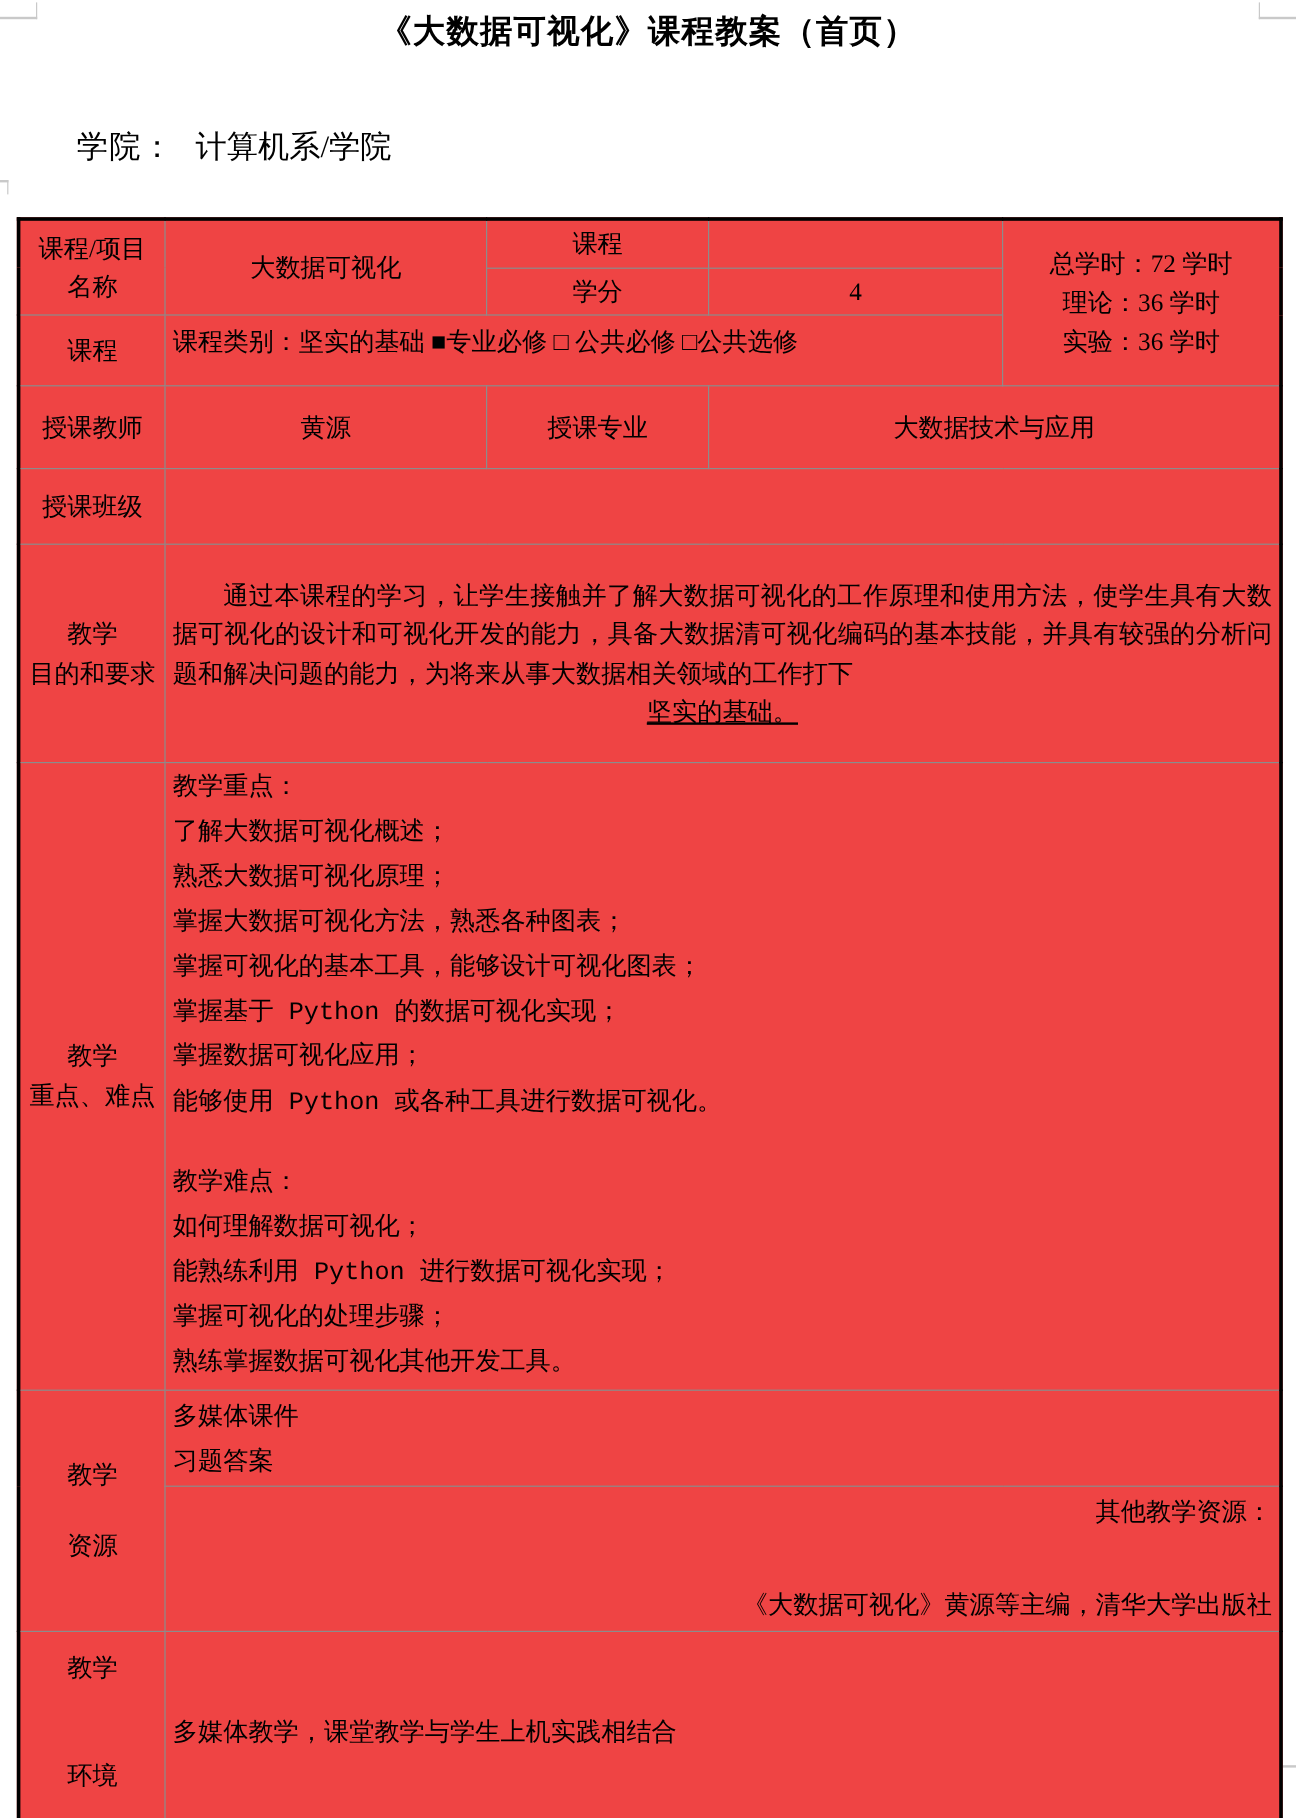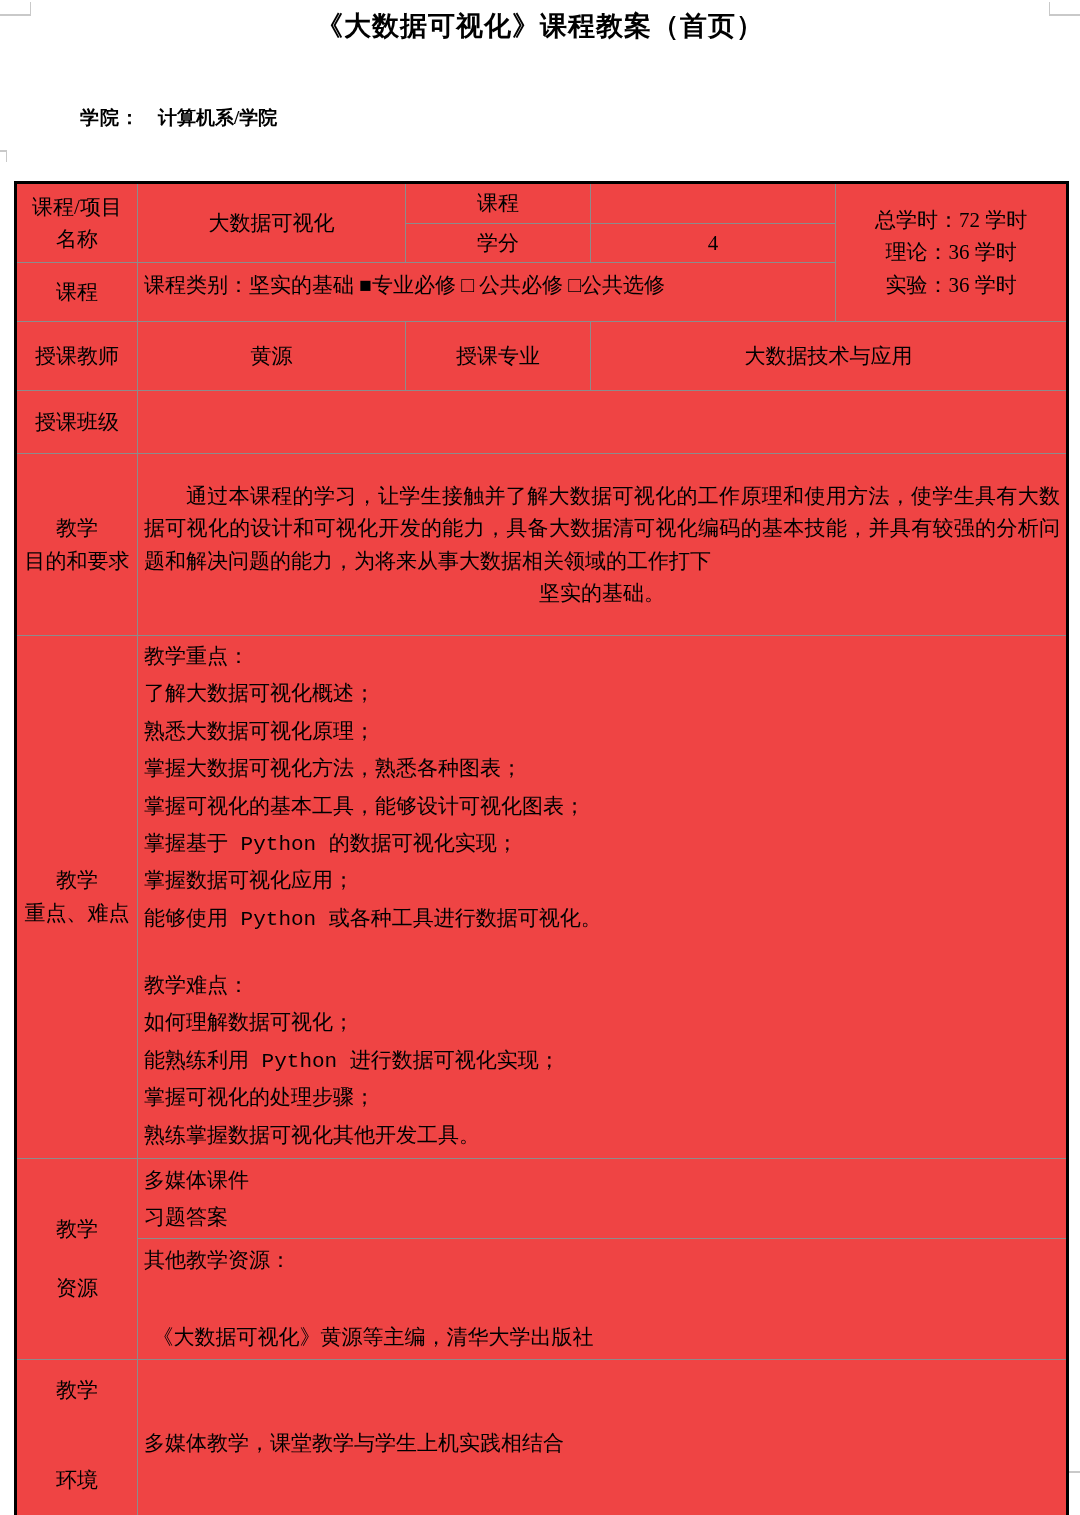--- a/index.html
+++ b/index.html
@@ -36,23 +36,23 @@
     width: 1080px;
     text-align: center;
     font-size: 27px;
     font-weight: bold;
     letter-spacing: 1px;
   }
 
   .college-line {
     position: absolute;
     top: 105px;
-    left: 80px;
-    font-size: 19px;
-    font-weight: bold;
+    left: 64px;
+    font-size: 26px;
+    font-weight: normal;
   }
   .college-line .lbl { letter-spacing: 1px; }
   .college-line .val { margin-left: 18px; }
 
   
   table.lesson-table {
     position: absolute;
     top: 181px;
     left: 14px;
     width: 1052px;
@@ -84,40 +84,40 @@
 
   .tall-objectives { height: 175px; vertical-align: middle; }
   .obj-text {
     text-align: justify;
     text-justify: inter-ideograph;
     text-indent: 2em;
     font-size: 21px;
     line-height: 1.75;
     padding: 4px 12px 4px 8px;
   }
-  .obj-text .last-line { display: block; text-align: center; text-indent: 0; }
+  .obj-text .last-line { display: block; text-align: center; text-indent: 0; text-decoration: underline; }
 
   .keypoints {
     vertical-align: top;
     padding: 8px 8px 10px 10px;
     font-family: Liberation Mono, monospace;
   }
   .keypoints .line {
     font-size: 21px;
     line-height: 1.78;
     white-space: nowrap;
   }
   .keypoints .spacer { height: 30px; }
 
   .res-line {
     font-size: 21px;
     line-height: 1.75;
   }
   .res-block { padding: 6px 8px 6px 10px; }
-  .res-block2 { padding: 8px 8px 14px 10px; }
+  .res-block2 { padding: 8px 8px 14px 10px; text-align: right; }
   .res-block2 .second { margin-top: 40px; text-indent: 0.4em; }
 
   .env-cell { vertical-align: top; padding: 10px 8px 8px 10px; }
 
   .empty-cell { height: 56px; }
 
   .checkbox-line { font-size: 21px; }
 </style>
 </head>
 <body>

